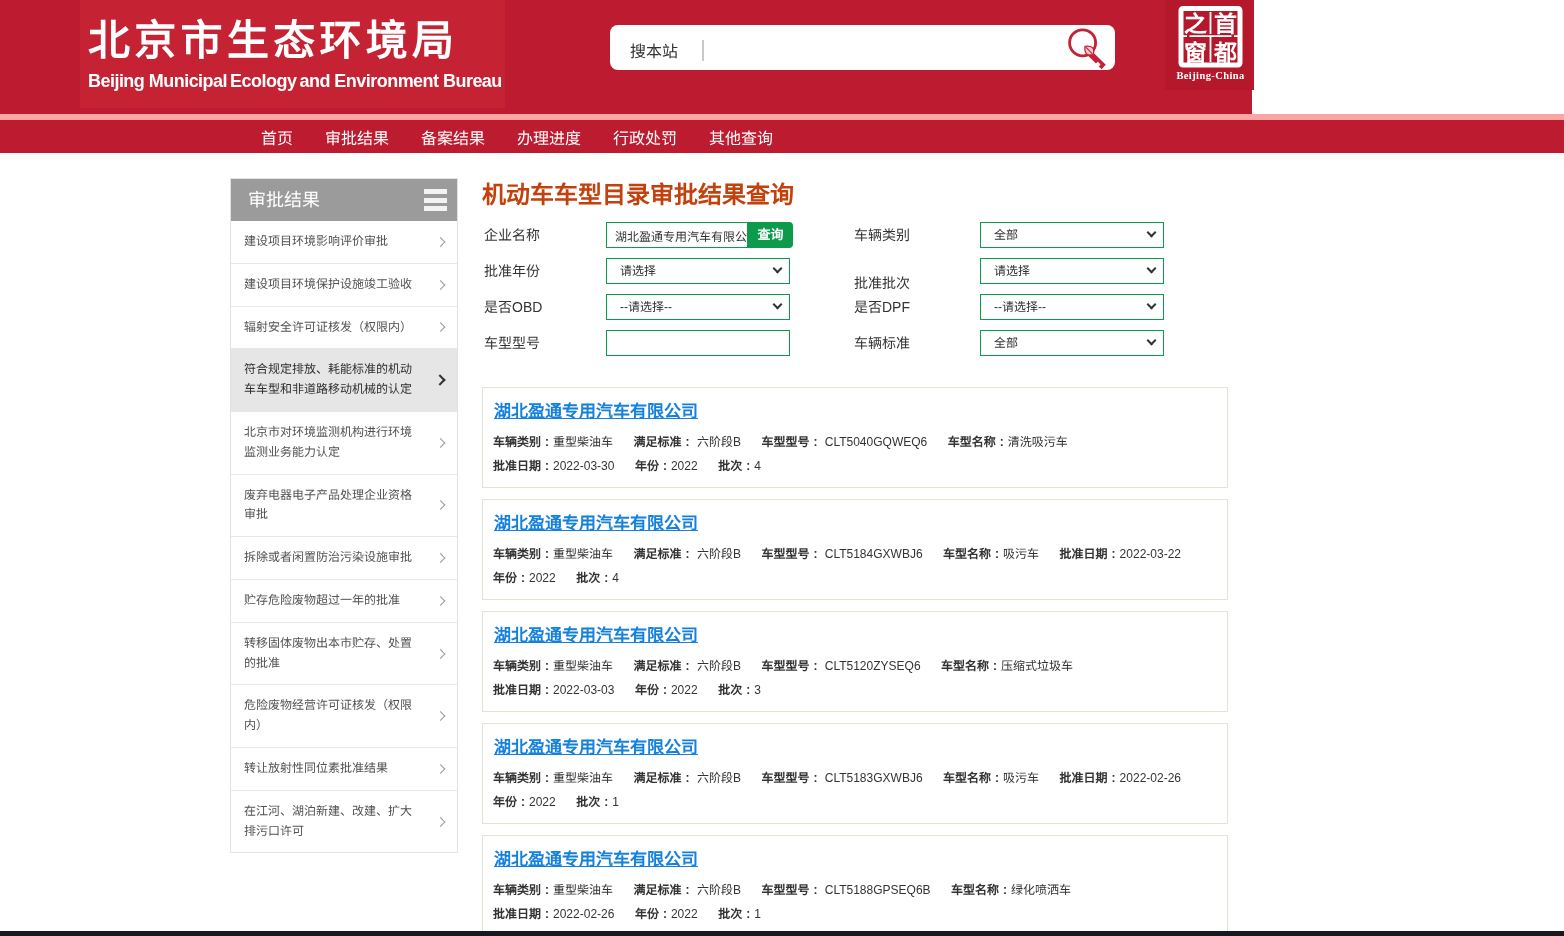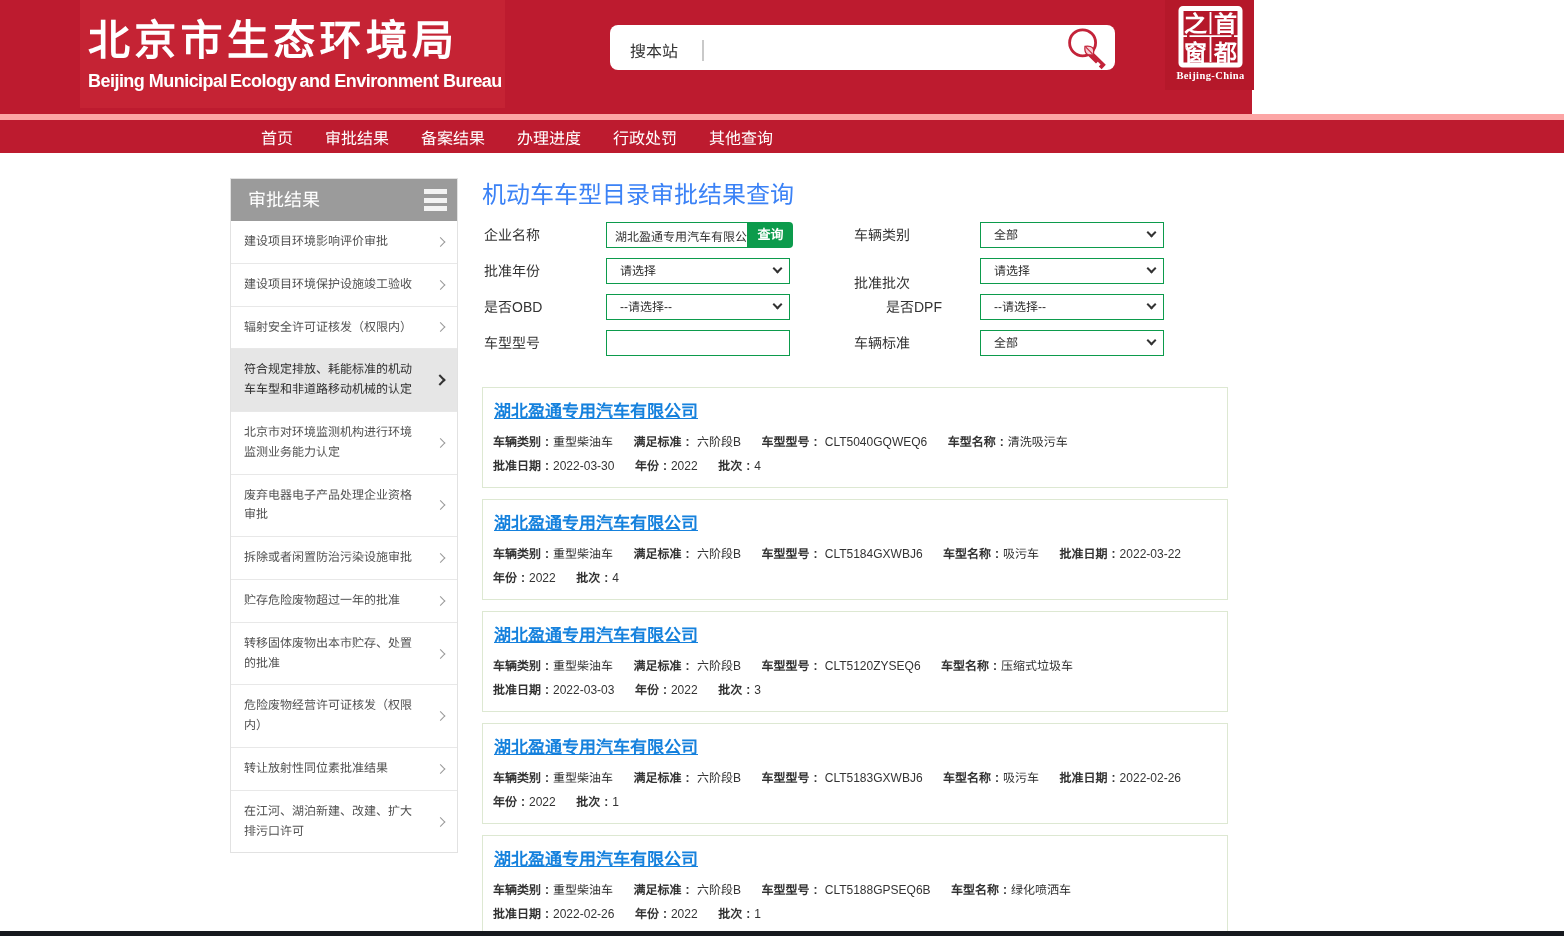--- a/index.html
+++ b/index.html
@@ -30,21 +30,21 @@
 .side .head .burger { position:absolute; right:10px; top:10px; width:23px; }
 .side .head .burger i { display:block; height:5px; background:#f3f3f3; margin-bottom:3.5px; }
 .side ul { list-style:none; }
 .side li { position:relative; border-top:1px solid #e8e8e8; padding:11px 42px 11px 13px; font-size:12px; line-height:19.8px; color:#525252; }
 .side li:first-child { border-top:none; }
 .side li .arr { position:absolute; right:13px; top:50%; width:7px; height:7px; border-top:1.5px solid #999; border-right:1.5px solid #999; transform:translateY(-50%) rotate(45deg); }
 .side li.sel { background:#e6e6e6; color:#2f2f2f; }
 .side li.sel .arr { width:8px; height:8px; border-width:2px; border-color:#333; }
 
 
-.h2t { position:absolute; left:482px; top:181px; font-size:24px; color:#3b82f6; line-height:28px; font-weight:normal; }
+.h2t { position:absolute; left:482px; top:181px; font-size:24px; color:#c2410c; line-height:28px; font-weight:bold; }
 .flabel { position:absolute; font-size:14px; color:#333; line-height:26px; height:26px; }
 .ctrl { position:absolute; height:26px; border:1px solid #0c9b4c; background:#fff; font-size:12px; color:#333; font-family:"Liberation Sans",sans-serif; }
 input.ctrl { padding-left:8px; }
 select.ctrl { padding-left:13px; -webkit-appearance:none; appearance:none; border-radius:0; }
 .qbtn { position:absolute; left:748px; top:222px; width:45px; height:26px; background:#0c9b4c; color:#fff; font-size:13px; font-weight:bold; text-align:center; line-height:26px; border-radius:0 4px 4px 0; }
 .sarr { position:absolute; width:7px; height:7px; border-right:2.4px solid #333; border-bottom:2.4px solid #333; transform:rotate(45deg); }
 
 
 .card { position:absolute; left:482px; width:746px; height:101px; border:1px solid #dde8d2; background:#fff; }
 .card a { position:absolute; left:11px; top:9px; font-size:17px; font-weight:bold; color:#1581dd; text-decoration:underline; }
@@ -133,21 +133,21 @@
 <span class="flabel" style="left:854px;top:222px;">车辆类别</span>
 <select class="ctrl" style="left:980px;top:222px;width:184px;"><option>全部</option></select>
 
 <span class="flabel" style="left:484px;top:258px;">批准年份</span>
 <select class="ctrl" style="left:606px;top:258px;width:184px;"><option>请选择</option></select>
 <span class="flabel" style="left:854px;top:240px;margin-top:30px;">批准批次</span>
 <select class="ctrl" style="left:980px;top:258px;width:184px;"><option>请选择</option></select>
 
 <span class="flabel" style="left:484px;top:294px;">是否OBD</span>
 <select class="ctrl" style="left:606px;top:294px;width:184px;"><option>--请选择--</option></select>
-<span class="flabel" style="left:854px;top:294px;margin-left:32px;">是否DPF</span>
+<span class="flabel" style="left:854px;top:294px;">是否DPF</span>
 <select class="ctrl" style="left:980px;top:294px;width:184px;"><option>--请选择--</option></select>
 
 <span class="flabel" style="left:484px;top:330px;">车型型号</span>
 <input class="ctrl" style="left: 606px; top: 330px; width: 184px;" value="">
 <span class="flabel" style="left:854px;top:330px;">车辆标准</span>
 <select class="ctrl" style="left:980px;top:330px;width:184px;"><option>全部</option></select>
 
 <span class="sarr" style="left:774px;top:265px;"></span>
 <span class="sarr" style="left:774px;top:301px;"></span>
 <span class="sarr" style="left:1148px;top:229px;"></span>

